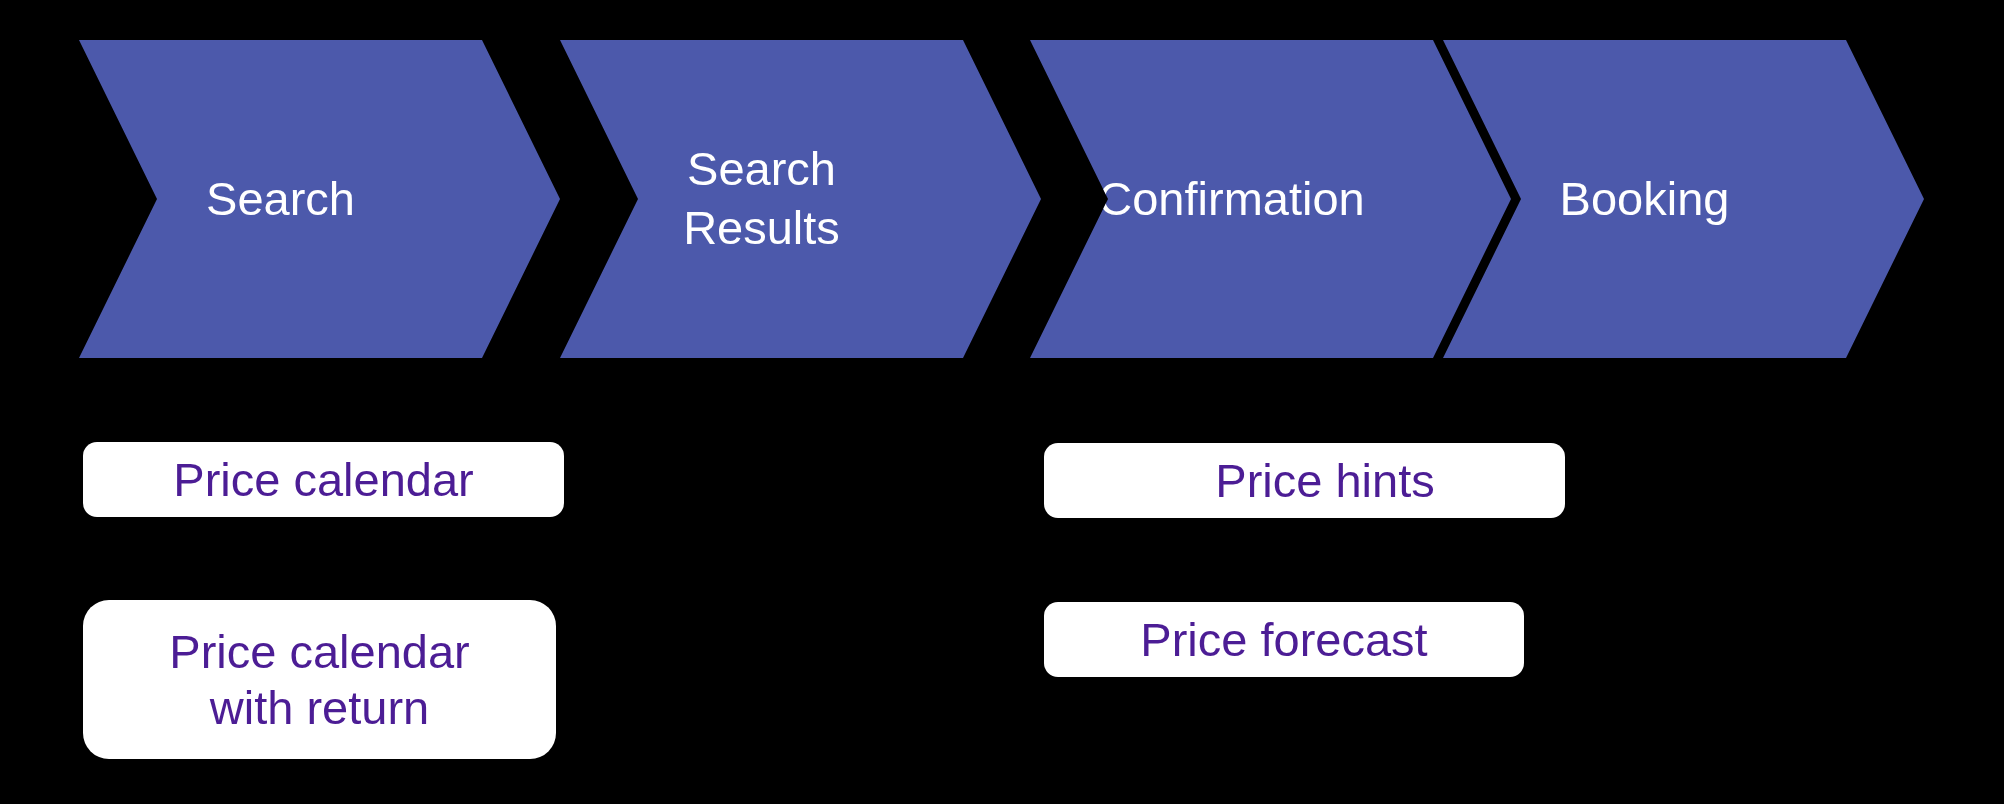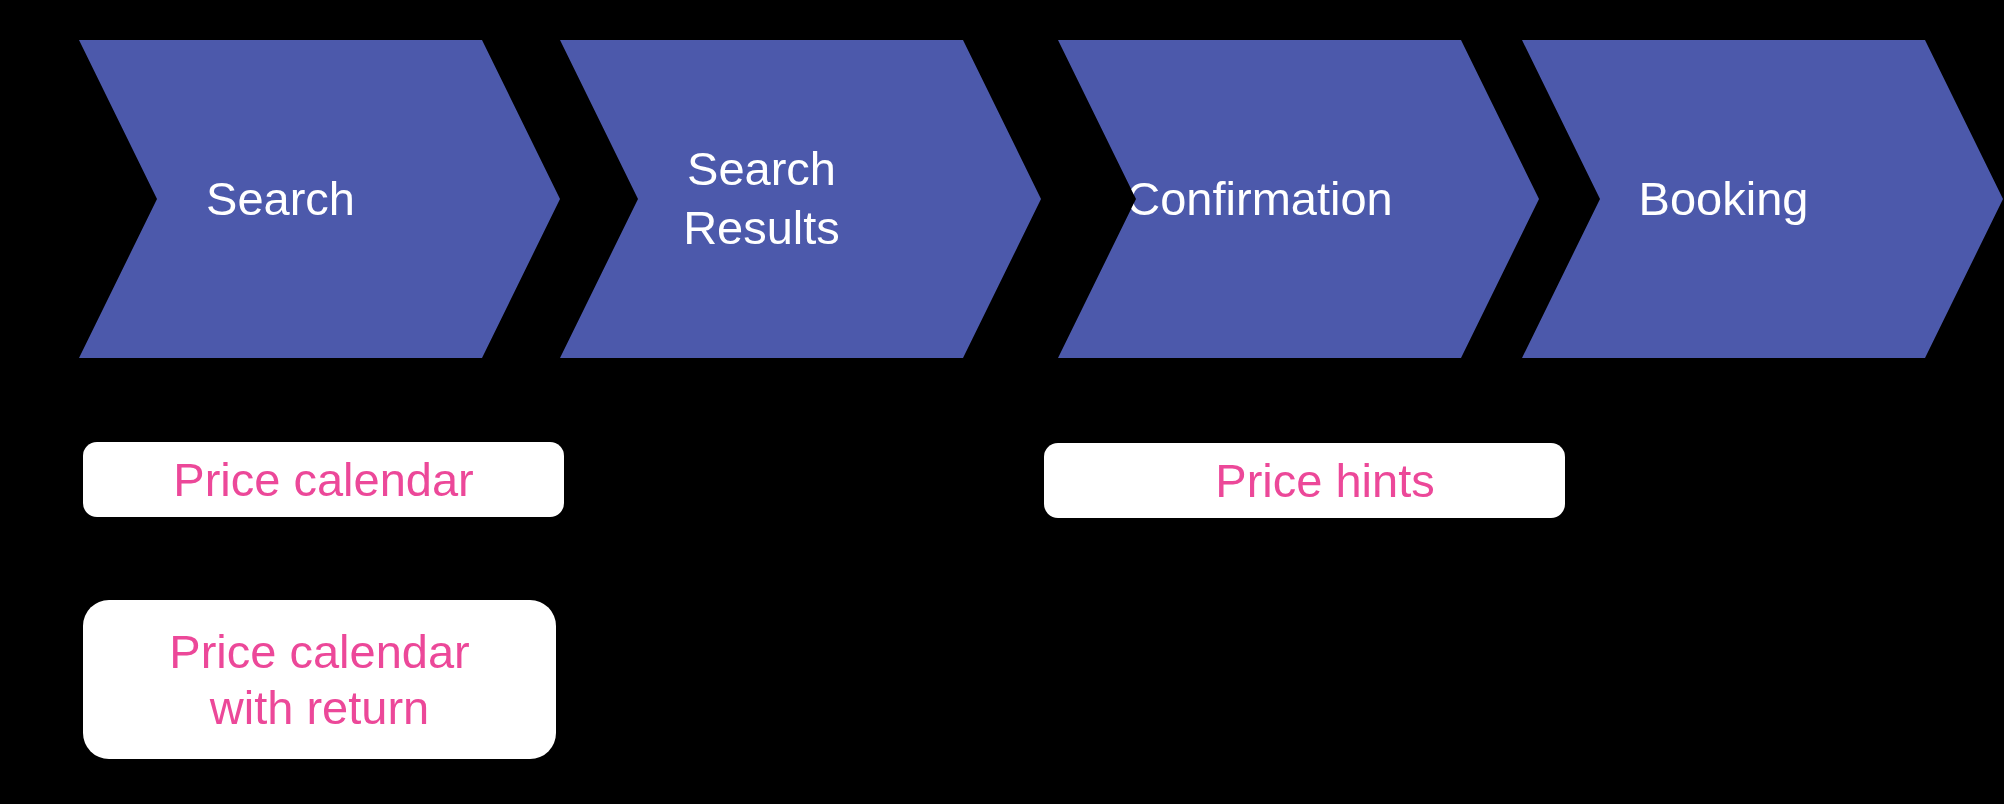--- a/index.html
+++ b/index.html
@@ -38,21 +38,21 @@
     text-align: center;
     color: #FFFFFF;
     font-size: 47px;
     line-height: 1.25;
     white-space: pre-line;
   }
   
   .feature {
     position: absolute;
     background: #FFFFFF;
-    color: #ec4899;
+    color: #4c1d95;
     display: flex;
     align-items: center;
     justify-content: center;
     text-align: center;
     font-size: 47px;
     line-height: 1.18;
     white-space: pre-line;
   }
   #feature-price-calendar        { left: 43px;   top: 442px; width: 481px; height: 75px;  border-radius: 14px; }
   #feature-price-calendar-return { left: 43px;   top: 600px; width: 473px; height: 159px; border-radius: 26px; }
@@ -66,29 +66,30 @@
 
   <div class="stage" style="left:39px">
     <div class="stage-label">Search</div>
   </div>
 
   <div class="stage" style="left:520px">
     <div class="stage-label">Search
 Results</div>
   </div>
 
-  <div class="stage" style="left:1018px">
+  <div class="stage" style="left:990px">
     <div class="stage-label">Confirmation</div>
   </div>
 
-  <div class="stage" style="left:1482px">
+  <div class="stage" style="left:1403px">
     <div class="stage-label">Booking</div>
   </div>
 
   <div class="feature" id="feature-price-calendar">Price calendar</div>
 
   <div class="feature" id="feature-price-calendar-return">Price calendar
 with return</div>
 
   <div class="feature" id="feature-price-hints">Price hints</div>
 
+  <div class="feature" id="feature-price-forecast">Price forecast</div>
 
 </div>
 
 </body></html>

